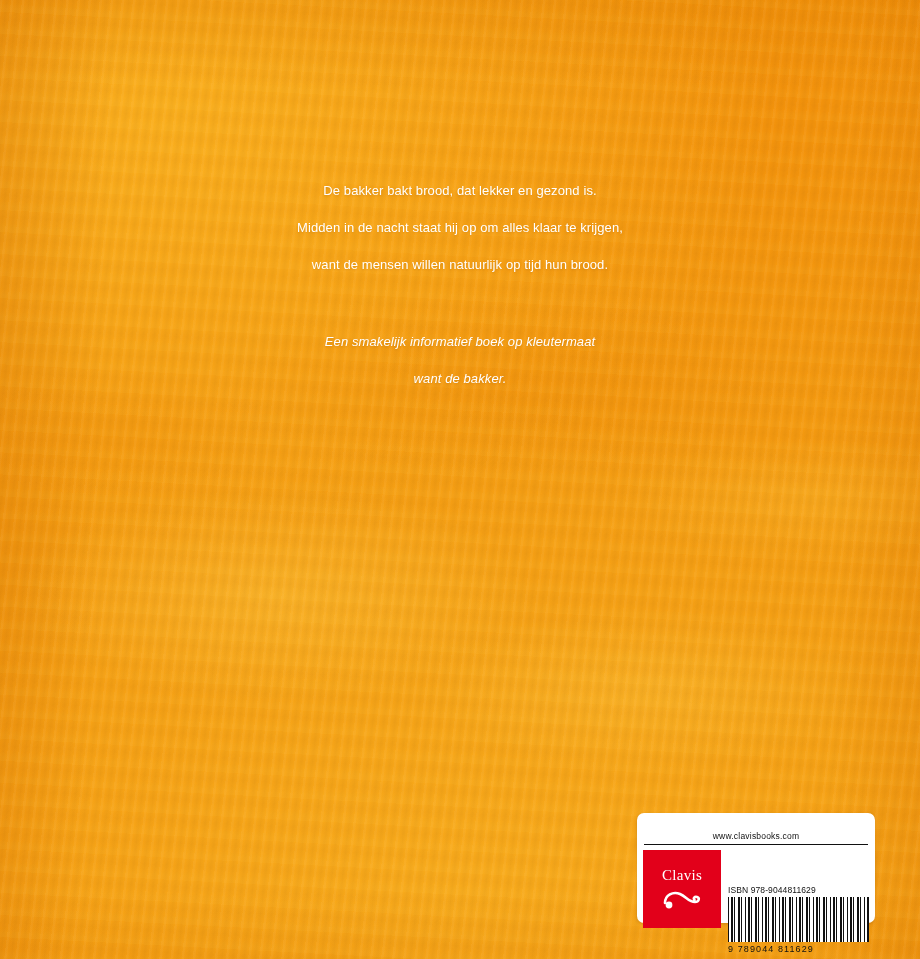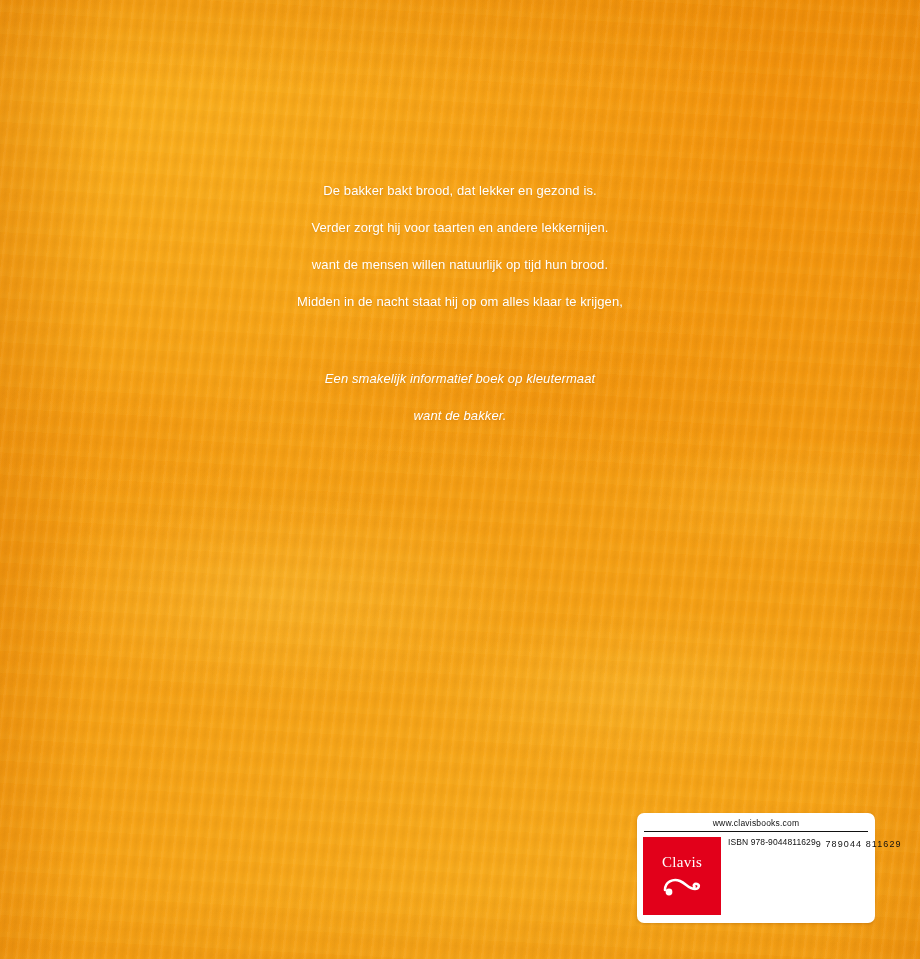--- a/index.html
+++ b/index.html
@@ -98,21 +98,21 @@
     box-sizing: border-box;
     padding: 5px 6px 6px 6px;
   }
   .isbn-top {
     text-align: center;
     font-size: 8.5px;
     color: #111;
     letter-spacing: 0.2px;
     border-bottom: 1px solid #111;
     padding-bottom: 3px;
-    margin: 0 1px 5px 1px;
+    margin: 13px 1px 5px 1px;
   }
   .isbn-body {
     display: flex;
     gap: 7px;
     align-items: flex-start;
   }
   .logo {
     width: 78px;
     height: 78px;
     background: #e2001a;
@@ -129,21 +129,22 @@
     letter-spacing: 0.3px;
     margin-bottom: 2px;
   }
   .logo-mark {
     width: 40px;
     height: 26px;
   }
   .barcode-wrap {
     flex: 1 1 auto;
     display: flex;
-    flex-direction: row;
+    flex-direction: column;
+    margin-top: 35px;
   }
   .isbn-text {
     font-size: 8.5px;
     color: #111;
     letter-spacing: 0.1px;
     margin-bottom: 2px;
     white-space: nowrap;
   }
   .barcode {
     height: 45px;
@@ -176,23 +177,22 @@
 
 <div class="cover">
 
   <div class="tex tex-a"></div>
   <div class="tex tex-b"></div>
   <div class="tex tex-d"></div>
   <div class="tex tex-c"></div>
 
   <div class="blurb">
     <p>De bakker bakt brood, dat lekker en gezond is.</p>
-    <p>Verder zorgt hij voor taarten en andere lekkernijen.</p>
+    <p>Midden in de nacht staat hij op om alles klaar te krijgen,</p>
     <p>want de mensen willen natuurlijk op tijd hun brood.</p>
-    <p>Midden in de nacht staat hij op om alles klaar te krijgen,</p>
     <div class="tagline">
       <p>Een smakelijk informatief boek op kleutermaat</p>
       <p>want de bakker.</p>
     </div>
   </div>
 
   <div class="isbn-block">
     <div class="isbn-top">www.clavisbooks.com</div>
     <div class="isbn-body">
       <div class="logo">

